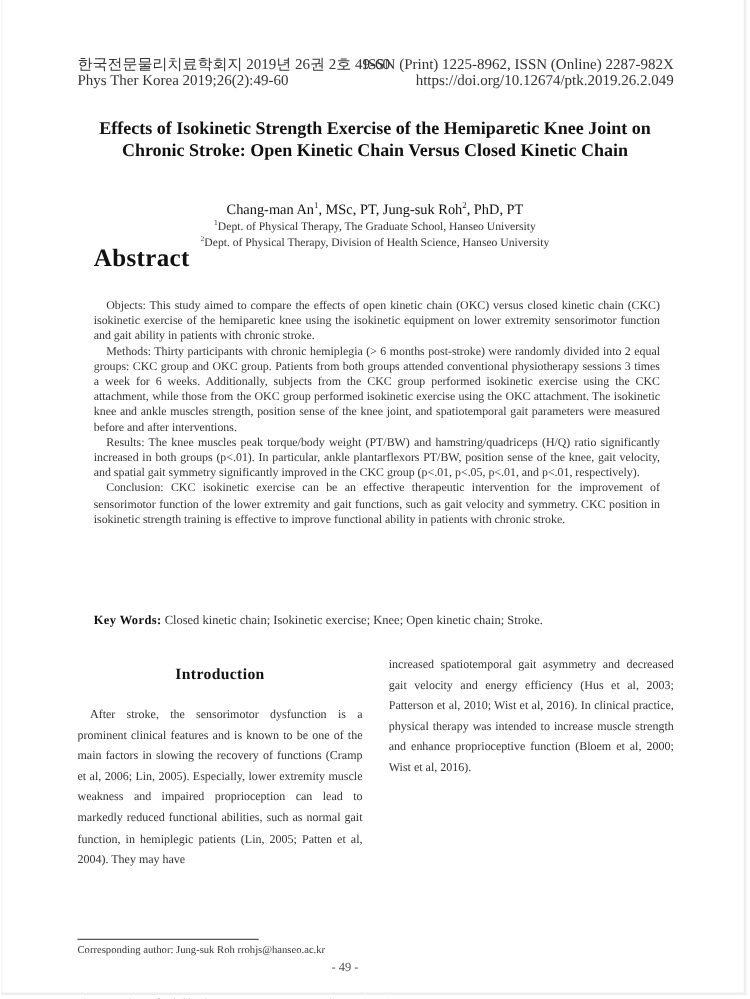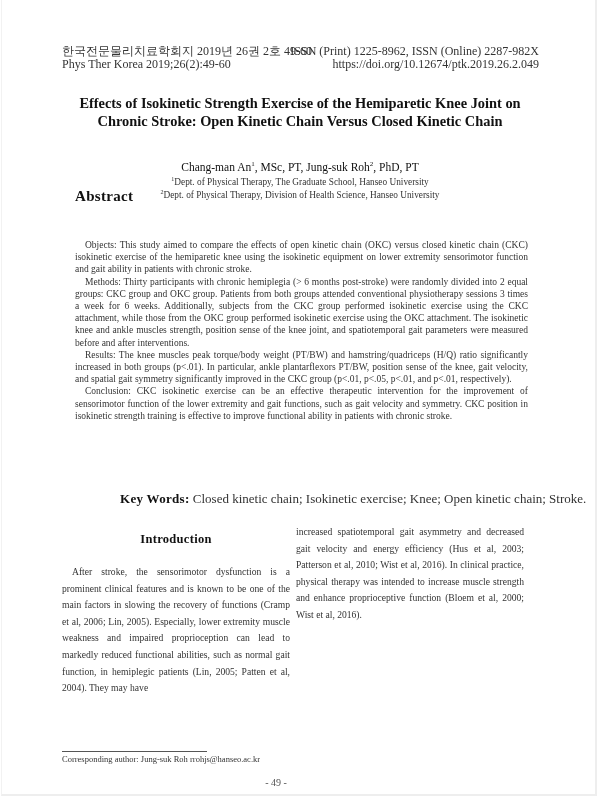--- a/index.html
+++ b/index.html
@@ -23,43 +23,43 @@
   .authors {
     position: absolute; left: 60px; width: 480px; top: 160px;
     text-align: center; font-weight: normal; font-size: 11.5px; color: #111;
   }
   .authors sup { font-size: 7px; }
   .aff { position: absolute; left: 60px; width: 480px; text-align: center; font-size: 9.3px; color: #333; }
   .aff sup { font-size: 6px; }
   .aff1 { top: 176px; }
   .aff2 { top: 189px; }
   .abstract-h {
-    position: absolute; left: 75px; top: 183px; margin-top: 4px;
-    font-size: 15px; font-weight: bold; letter-spacing: 0.3px; color: #111; top: 184px;
+    position: absolute; left: 75px; top: 183px; margin-top: 12px;
+    font-size: 20px; font-weight: bold; letter-spacing: 0.3px; color: #111; top: 184px;
   }
   .abs-body {
     position: absolute; left: 75px; width: 453px; top: 239px;
     font-size: 9.5px; line-height: 12.2px; text-align: justify; color: #333;
   }
   .abs-body p { margin: 0; text-indent: 10px; }
-  .kw { position: absolute; left: 75px; top: 491px; font-size: 13px; color: #333; margin-left: 45px; }
+  .kw { position: absolute; left: 75px; top: 491px; font-size: 10px; color: #333; }
   .kw b { color: #111; letter-spacing: 0.3px; }
   .col { position: absolute; font-size: 9.6px; line-height: 16.6px; text-align: justify; color: #333; }
   .col p { margin: 0; text-indent: 10px; }
   .col-left { left: 62px; width: 228px; top: 564px; }
-  .col-right { left: 296px; width: 228px; top: 524px; }
+  .col-right { left: 311px; width: 228px; top: 524px; }
   .intro-h {
     position: absolute; left: 62px; width: 228px; top: 532px; text-align: center;
     font-size: 12.5px; font-weight: bold; color: #111; letter-spacing: 0.3px;
   }
   .fn-rule { position: absolute; left: 62px; top: 751px; width: 145px; border-top: 1px solid #555; }
   .fn { position: absolute; left: 62px; font-size: 8.5px; color: #333; line-height: 11px; }
   .fn1 { top: 754px; }
   .fn2 { top: 797px; text-decoration: underline; }
-  .pagenum { position: absolute; left: 0; width: 552px; top: 743px; text-align: center; font-size: 10px; color: #555; margin-top: 8px; }
+  .pagenum { position: absolute; left: 0; width: 552px; top: 743px; text-align: center; font-size: 10px; color: #555; }
   .pagenum { top: 769px; left: 0; }
 </style>
 </head>
 <body>
 
 <div class="page-frame"></div>
 
 <div class="hdr hdr-left">
   <div>한국전문물리치료학회지 2019년 26권 2호 49-60</div>
   <div>Phys Ther Korea 2019;26(2):49-60</div>

